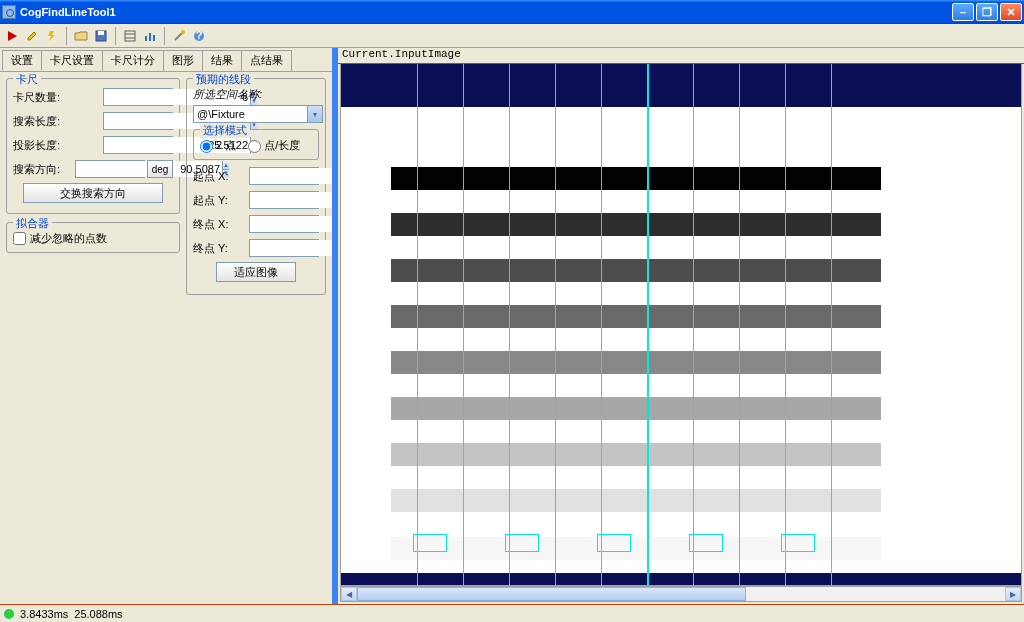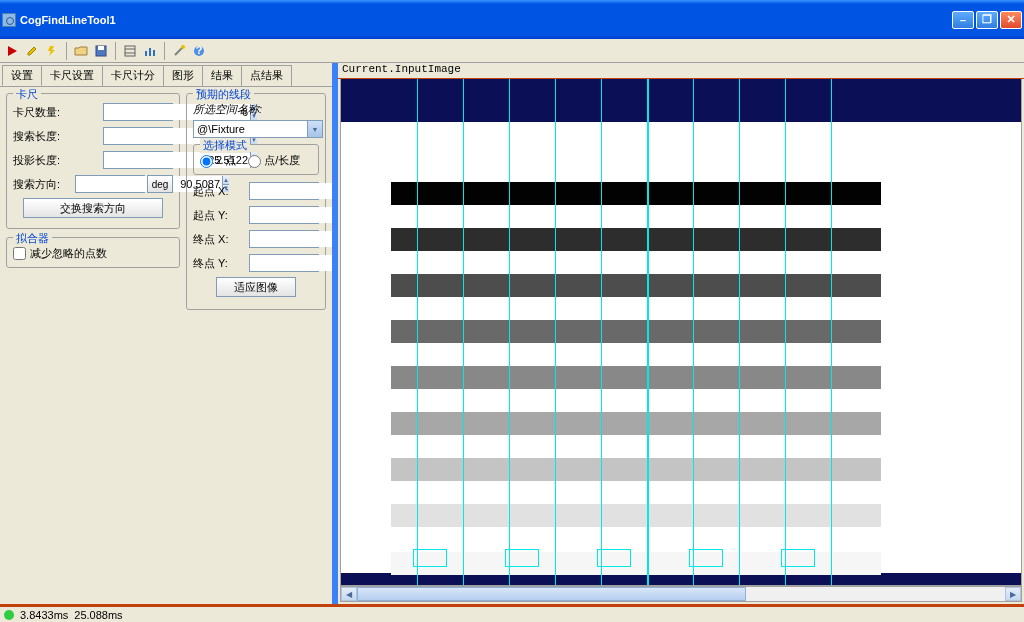--- a/index.html
+++ b/index.html
@@ -1,18 +1,18 @@
 <!DOCTYPE html>
 <html><head>
 <meta charset="utf-8">
 <style>
 * { box-sizing: border-box; margin: 0; padding: 0; font-family: "Microsoft YaHei", Arial, sans-serif; font-size: 11px; }
 body { background: #ece9d8; overflow: hidden; }
 .window { width: 1024px; height: 622px; display: flex; flex-direction: column; }
-.titlebar { height: 39px; background: linear-gradient(to bottom, #3a95ff 0%, #0054e3 10%, #0054e3 90%, #003fcb 100%); display: flex; align-items: center; padding: 0 2px; }
+.titlebar { height: 24px; background: linear-gradient(to bottom, #3a95ff 0%, #0054e3 10%, #0054e3 90%, #003fcb 100%); display: flex; align-items: center; padding: 0 2px; }
 .title-icon { width: 14px; height: 14px; background: #8fb9e8; border: 1px solid #4a7fb0; margin-right: 4px; position: relative; }
 .title-icon:before { content:''; position:absolute; width:6px; height:6px; border:1px solid #2a5a8a; border-radius:50%; top:3px; left:3px; }
 .title-text { color: #fff; font-weight: bold; flex: 1; }
 .win-btns { display: flex; gap: 2px; }
 .win-btn { width: 22px; height: 18px; border: 1px solid #fff; border-radius: 2px; display: flex; align-items: center; justify-content: center; color: #fff; font-weight: bold; }
 .min-btn, .max-btn { background: linear-gradient(to bottom, #5dabff, #2e7fe1); }
 .close-btn { background: linear-gradient(to bottom, #ff8a5d, #e14a2e); }
 .toolbar { height: 24px; background: #ece9d8; border-bottom: 1px solid #a0a0a0; display: flex; align-items: center; padding: 0 4px; gap: 4px; }
 .tb-icon { width: 16px; height: 16px; display: flex; align-items: center; justify-content: center; }
 .tb-sep { width: 1px; height: 18px; background: #a0a0a0; margin: 0 2px; }
@@ -41,21 +41,21 @@
 .radio-row { display: flex; gap: 12px; }
 .radio-row label { display: flex; align-items: flex-end; gap: 3px; }
 .chk-row { display: flex; align-items: center; gap: 4px; }
 .right-panel { flex: 1; display: flex; flex-direction: column; background: #ece9d8; }
 .viewer-label { height: 16px; padding: 0 4px; background: #ece9d8; border-bottom: 1px solid #c2410c; font-family: "Courier New", monospace; font-size: 11px; }
 .viewer { flex: 1; background: #fff; position: relative; overflow: hidden; border: 1px solid #a0a0a0; border-top:none; margin: 0 2px; }
 .hscroll { height: 16px; background: #e8e8e8; border: 1px solid #a0a0a0; margin: 0 2px 2px 2px; display: flex; }
 .hscroll .sc-btn { width: 16px; background: linear-gradient(#e5eefa,#c6d8f0); border: 1px solid #b0c4de; display:flex; align-items:center; justify-content:center; font-size:8px; color:#4a6a9a; }
 .hscroll .sc-track { flex: 1; background: #f0f0f0; position: relative; }
 .hscroll .sc-thumb { position: absolute; left:0; top:0; width:60%; height:100%; background: linear-gradient(#d8e6f8,#b6cef0); border:1px solid #8fb0d8; }
-.statusbar { height: 18px; background: #ece9d8; border-top: 3px solid #c2410c; display: flex; align-items: center; padding: 0 4px; gap: 6px; }
+.statusbar { height: 18px; background: #ece9d8; border-top: 1px solid #c2410c; display: flex; align-items: center; padding: 0 4px; gap: 6px; }
 .status-dot { width: 10px; height: 10px; background: #2ecc40; border-radius: 50%; }
 
 .band-navy { position: absolute; left: 0; right: 0; background: #0b1056; }
 .band { position: absolute; left: 50px; width: 490px; height: 23px; }
 .caliper { position: absolute; top: 0; height: 542px; width: 1px; background: #00e8e8; }
 .caliper-box { position: absolute; width: 34px; height: 18px; border: 1px solid #00e8e8; }
 .arrow { position: absolute; left: 310px; top: 0; height: 540px; width: 1px; }
 .arrow:after { content:''; position:absolute; bottom:-2px; left:-4px; border-left:5px solid transparent; border-right:5px solid transparent; border-top:8px solid #00e8e8; }
 </style>
 </head>

